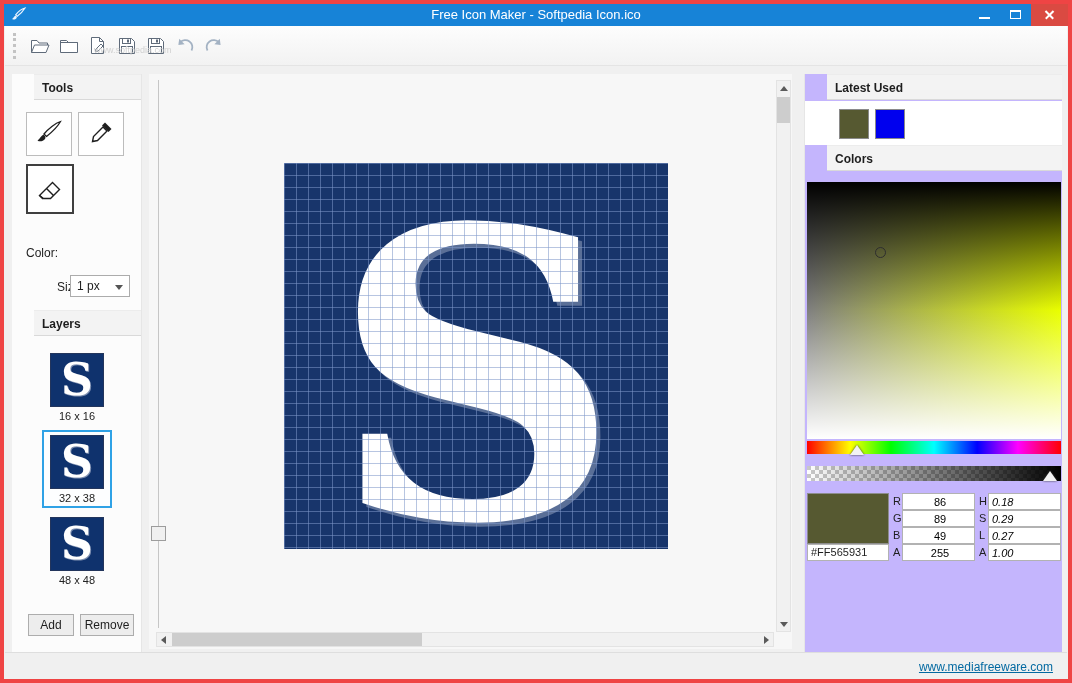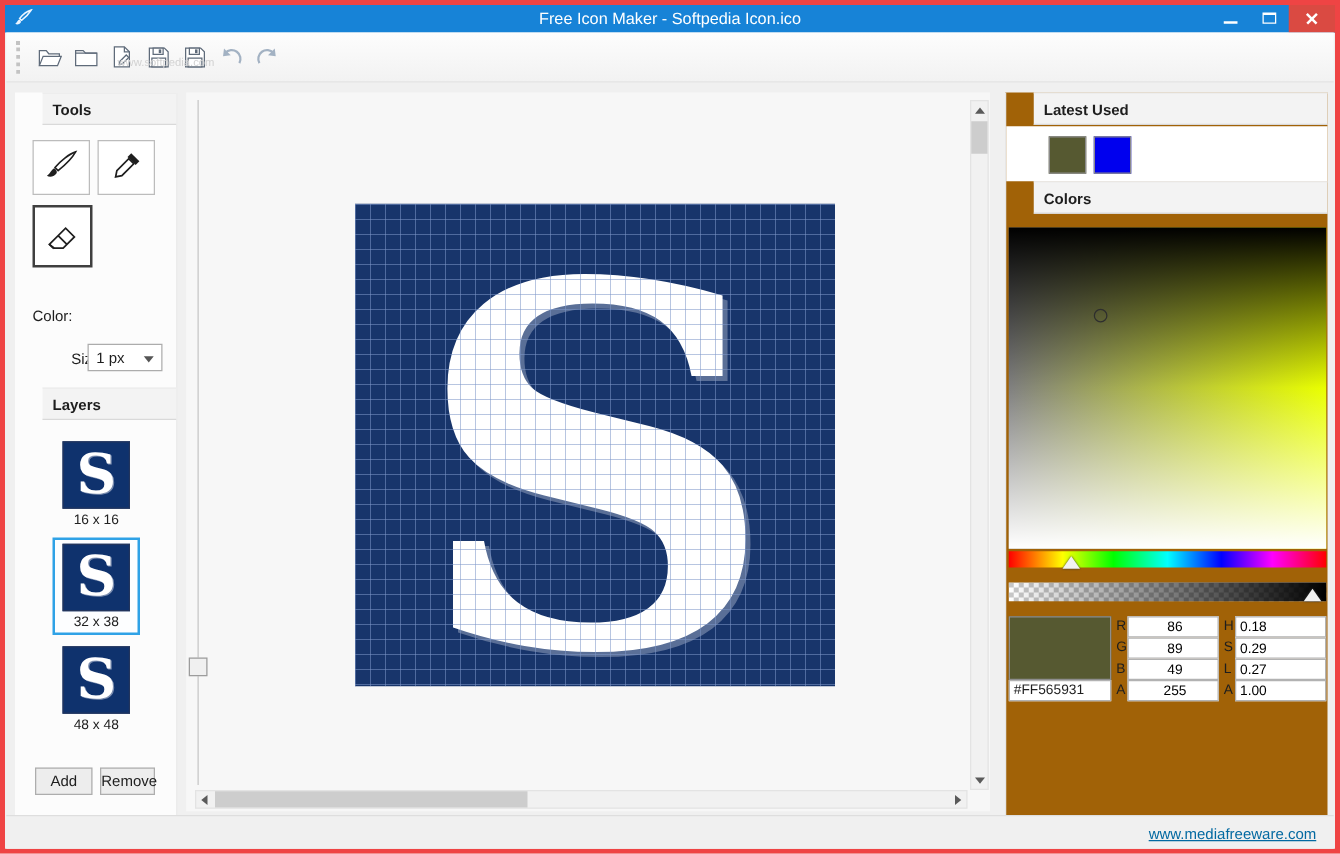--- a/index.html
+++ b/index.html
@@ -58,21 +58,21 @@
   .layer-item.selected { border-color:#2fa2e6; background:#fdfeff; }
   .li-0 { top:274px; } .li-1 { top:356px; } .li-2 { top:438px; }
   .layer-thumb { width:54px; height:54px; margin:0 auto; background:#0f326d; border:1px solid #23355c;
                  display:flex; align-items:center; justify-content:center; }
   .thumb-s { font-family:"DejaVu Serif", serif; font-weight:bold; font-size:44px; line-height:1;
              color:#fff; text-shadow:1px 1px 0 rgba(160,172,198,.75); }
   .layer-label { display:block; margin-top:3px; font-size:11px; color:#222; }
   .panel-btn { position:absolute; top:540px; height:22px; background:#ededed; border:1px solid #adadad;
                font-size:12px; text-align:center; line-height:20px; }
   .btn-add { left:16px; width:46px; }
-  .btn-remove { left:68px; width:44px; }
+  .btn-remove { left:68px; width:54px; }
 
   
   .canvas-area { position:absolute; left:145px; top:70px; width:643px; height:575px; background:#f7f7f7; }
   .zoom-track { position:absolute; left:9px; top:6px; width:1px; height:548px; background:#c6c6c6; }
   .zoom-thumb { position:absolute; left:2px; top:452px; width:15px; height:15px; background:#f0f0f0;
                 border:1px solid #9c9c9c; }
   .pixel-grid { position:absolute; left:135px; top:89px; width:384px; height:386px;
                 background:#18356b; overflow:hidden; }
   .pixel-glyph { position:absolute; left:0; right:0; top:0; height:386px; line-height:386px;
                  transform:translateY(20px); text-align:center; font-family:"DejaVu Serif", serif;
@@ -89,21 +89,21 @@
   .scroll-arrow { position:absolute; width:13px; height:14px; display:flex; align-items:center; justify-content:center; }
   .tri-up { width:0; height:0; border-left:4px solid transparent; border-right:4px solid transparent; border-bottom:5px solid #5a5a5a; }
   .tri-down { width:0; height:0; border-left:4px solid transparent; border-right:4px solid transparent; border-top:5px solid #5a5a5a; }
   .tri-left { width:0; height:0; border-top:4px solid transparent; border-bottom:4px solid transparent; border-right:5px solid #5a5a5a; }
   .tri-right { width:0; height:0; border-top:4px solid transparent; border-bottom:4px solid transparent; border-left:5px solid #5a5a5a; }
   .v-thumb { position:absolute; left:0; top:16px; width:13px; height:26px; background:#cdcdcd; }
   .h-thumb { position:absolute; left:15px; top:0; width:250px; height:13px; background:#cdcdcd; }
 
   
   .right-panel { position:absolute; left:800px; top:70px; width:258px; height:578px;
-                 background:#a16207; border-left:1px solid #e6e6e6; }
+                 background:#c4b5fd; border-left:1px solid #e6e6e6; }
   .latest-header { position:absolute; left:0; right:0; top:0; }
   .swatch-row { position:absolute; left:0; right:0; top:27px; height:44px; background:#fff; }
   .mini-swatch { position:absolute; top:8px; width:30px; height:30px; border:1px solid #8a8a8a; }
   .sw-0 { left:34px; background:#565931; }
   .sw-1 { left:70px; background:#0000ee; }
   .colors-header { position:absolute; left:0; right:0; top:71px; }
   .sv-square { position:absolute; left:2px; top:108px; width:254px; height:257px;
     background:
       linear-gradient(to bottom, #000 0%, rgba(0,0,0,0) 50%, #fff 100%),
       linear-gradient(to right, #808080, hsl(65,100%,50%)); }
@@ -125,21 +125,21 @@
   .color-detail { position:absolute; left:2px; top:419px; width:254px; height:68px; }
   .big-swatch { position:absolute; left:0; top:0; width:82px; height:51px; background:#565931;
                 border:1px solid #8d8d8d; }
   .hex-box { position:absolute; left:0; top:51px; width:82px; height:17px; background:#fff;
              border:1px solid #b2b2b2; font-size:11px; line-height:15px; padding-left:3px; }
   .cc-row { position:absolute; height:17px; }
   .cc-label { position:absolute; width:9px; font-size:11px; line-height:17px; }
   .cc-input { position:absolute; width:73px; height:17px; border:1px solid #b2b2b2; background:#fff;
               font-family:"Liberation Sans", sans-serif; font-size:11px; padding:0 0 0 3px; }
   .rgba-label { left:86px; } .rgba-input { left:95px;text-align:center; }
-  .hsla-label { left:172px; } .hsla-input { left:181px; }
+  .hsla-label { left:172px; } .hsla-input { left:181px;font-style:italic; }
   .r0 { top:0; } .r1 { top:17px; } .r2 { top:34px; } .r3 { top:51px; }
 
   
   .statusbar { position:absolute; left:1px; right:1px; top:648px; height:33px; background:#f0f0f0;
                border-top:1px solid #dedede; text-align:right; padding:7px 14px 0 0; }
   .statusbar a { color:#0369a1; font-size:12px; text-decoration:underline; }
 </style>
 </head>
 <body>
 

